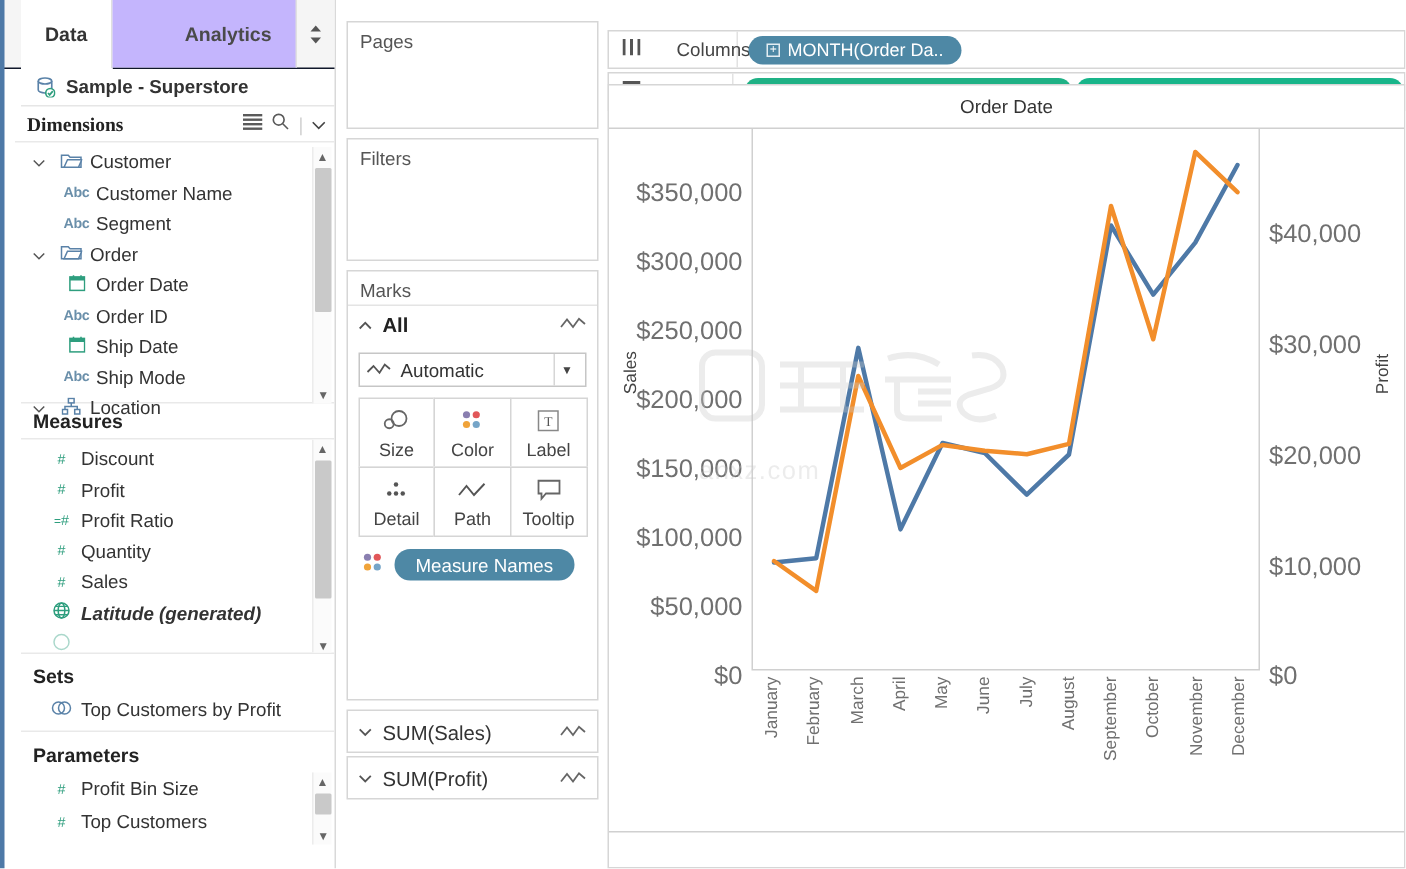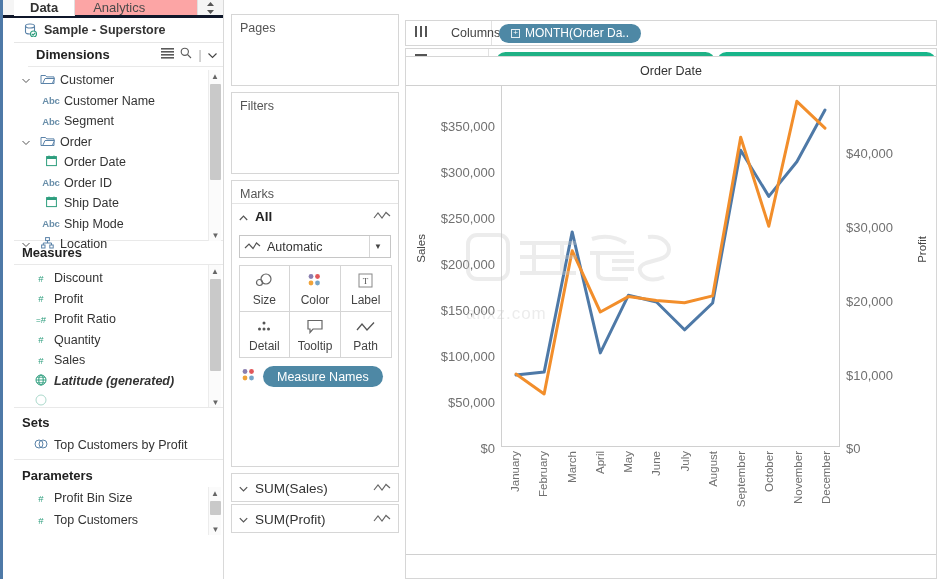--- a/index.html
+++ b/index.html
@@ -13,30 +13,30 @@
     overflow: hidden;
   }
   .app { position: relative; width: 937px; height: 579px; background: #ffffff; }
 
   
   .data-pane {
     position: absolute; left: 0; top: 0; width: 224px; height: 579px;
     background: #ffffff; border-right: 1px solid #d9d9d9;
   }
   .pane-tabs {
-    display: flex; align-items: stretch; height: 18px;
-    border-bottom: 3px solid #0f172a; background: #f5f5f5;
+    display: flex; align-items: stretch; height: 46px;
+    border-bottom: 1px solid #0f172a; background: #f5f5f5;
   }
   .pane-tab {
     display: flex; align-items: center; justify-content: center;
     padding: 0 16px; font-size: 13px; color: #333; cursor: default;
     border-right: 1px solid #e0e0e0;
   }
   .pane-tab.active { background: #ffffff; font-weight: bold; border-bottom: 1px solid #ffffff; margin-bottom: -1px; }
-  .pane-tab.inactive { background: #fca5a5; color: #4a4a4a; flex: 1; justify-content: flex-start; padding-left: 18px;}
+  .pane-tab.inactive { background: #c4b5fd; color: #4a4a4a; flex: 1; justify-content: flex-end; padding-left: 18px; font-weight: bold;}
   .tab-sorter { display:flex; align-items:center; padding: 0 8px; color:#555; font-size:11px;}
   .leftblue { position:absolute; left:0; top:0; width:3px; height:579px; background:#4e79a7; }
 
   .ds-row {
     display: flex; align-items: center; height: 25px; padding-left: 10px;
     border-bottom: 1px solid #e6e6e6; font-size: 12.5px; color: #333; font-weight: bold;
   }
   .ds-row .ico { margin-right: 7px; display:flex; align-items:center; }
 
   .sect-head {
@@ -127,21 +127,21 @@
     border: 1px solid #d6d6d6; background: #fff;
   }
   .col-title {
     height: 28px; display:flex; align-items:center; justify-content:center;
     font-size: 12.5px; color: #333;
   }
   .plot-wrap { position: relative; height: 380px; border-top: 1px solid #d0d0d0; }
 
   .axis-left { position: absolute; left: 0; top: 0; width: 95px; height: 360px; }
   .axis-right { position: absolute; right: 0; top: 0; width: 96px; height: 360px; }
-  .tick { position: absolute; font-size: 13px; color: #707070; white-space: nowrap; }
+  .tick { position: absolute; font-size: 17px; color: #707070; white-space: nowrap; }
   .tick.l { right: 6px; text-align: right; }
   .tick.r { left: 6px; }
   .axis-name {
     position: absolute; font-size: 11.5px; color: #444;
     writing-mode: vertical-rl; transform: rotate(180deg);
   }
   .plot-area {
     position: absolute; left: 95px; right: 96px; top: 0; height: 360px;
     border-left: 1px solid #d0d0d0; border-right: 1px solid #d0d0d0; text-align: center;
   }
@@ -185,21 +185,21 @@
         <svg width="13" height="14" viewBox="0 0 13 14">
           <ellipse cx="6" cy="3" rx="4.5" ry="2" fill="none" stroke="#5a82a8" stroke-width="1.1"></ellipse>
           <path d="M1.5 3 V9 c0 1.1 2 2 4.5 2 s4.5-.9 4.5-2 V3" fill="none" stroke="#5a82a8" stroke-width="1.1"></path>
           <circle cx="9.5" cy="11" r="3" fill="#ffffff" stroke="#2e9e7e" stroke-width="1.1"></circle>
           <path d="M8 11 l1.1 1.2 L11.2 9.8" fill="none" stroke="#2e9e7e" stroke-width="1.2"></path>
         </svg>
       </span>
       <span>Sample - Superstore</span>
     </div>
 
-    <div class="sect-head" style="margin-left:28px;">
+    <div class="sect-head" style="margin-left:10px;font-family:Liberation Serif, serif;">
       <span>Dimensions</span>
       <span class="tools">
         <span>
           <svg width="13" height="11" viewBox="0 0 13 11">
             <g fill="#5a5a5a">
               <rect x="0" y="0" width="13" height="1.6"></rect>
                 <rect x="0" y="3" width="13" height="1.6"></rect>
               <rect x="0" y="6" width="13" height="1.6"></rect>
                 <rect x="0" y="9" width="13" height="1.6"></rect>
             </g>
@@ -463,33 +463,33 @@
                 <circle cx="9" cy="4" r="1.5" fill="#555"></circle>
                 <circle cx="4.5" cy="10" r="1.5" fill="#555"></circle>
                 <circle cx="9" cy="10" r="1.5" fill="#555"></circle>
                 <circle cx="13.5" cy="10" r="1.5" fill="#555"></circle>
               </svg>
           </span>
           <span class="mlbl">Detail</span>
         </div>
         <div class="mbtn">
           <span class="mico">
+            <svg width="19" height="12" viewBox="0 0 19 12">
+                <path d="M1 9 L6 3 L11 9 L18 1.5" fill="none" stroke="#555" stroke-width="1.3"></path>
+              </svg>
+          </span>
+          <span class="mlbl">Path</span>
+        </div>
+        <div class="mbtn">
+          <span class="mico">
             <svg width="18" height="15" viewBox="0 0 18 15">
                 <path d="M2 1.5h14v8.5H7l-3 3.5V10H2z" fill="none" stroke="#666" stroke-width="1.2"></path>
               </svg>
           </span>
           <span class="mlbl">Tooltip</span>
-        </div>
-        <div class="mbtn">
-          <span class="mico">
-            <svg width="19" height="12" viewBox="0 0 19 12">
-                <path d="M1 9 L6 3 L11 9 L18 1.5" fill="none" stroke="#555" stroke-width="1.3"></path>
-              </svg>
-          </span>
-          <span class="mlbl">Path</span>
         </div>
       </div>
 
       <div class="pill-row">
         <span>
           <svg width="17" height="17" viewBox="0 0 17 17">
             <circle cx="5" cy="4.5" r="2.4" fill="#8a7fb0"></circle>
               <circle cx="11.5" cy="4.5" r="2.4" fill="#e15759"></circle>
             <circle cx="5" cy="11" r="2.4" fill="#f0a33a"></circle>
               <circle cx="11.5" cy="11" r="2.4" fill="#76a5c8"></circle>

